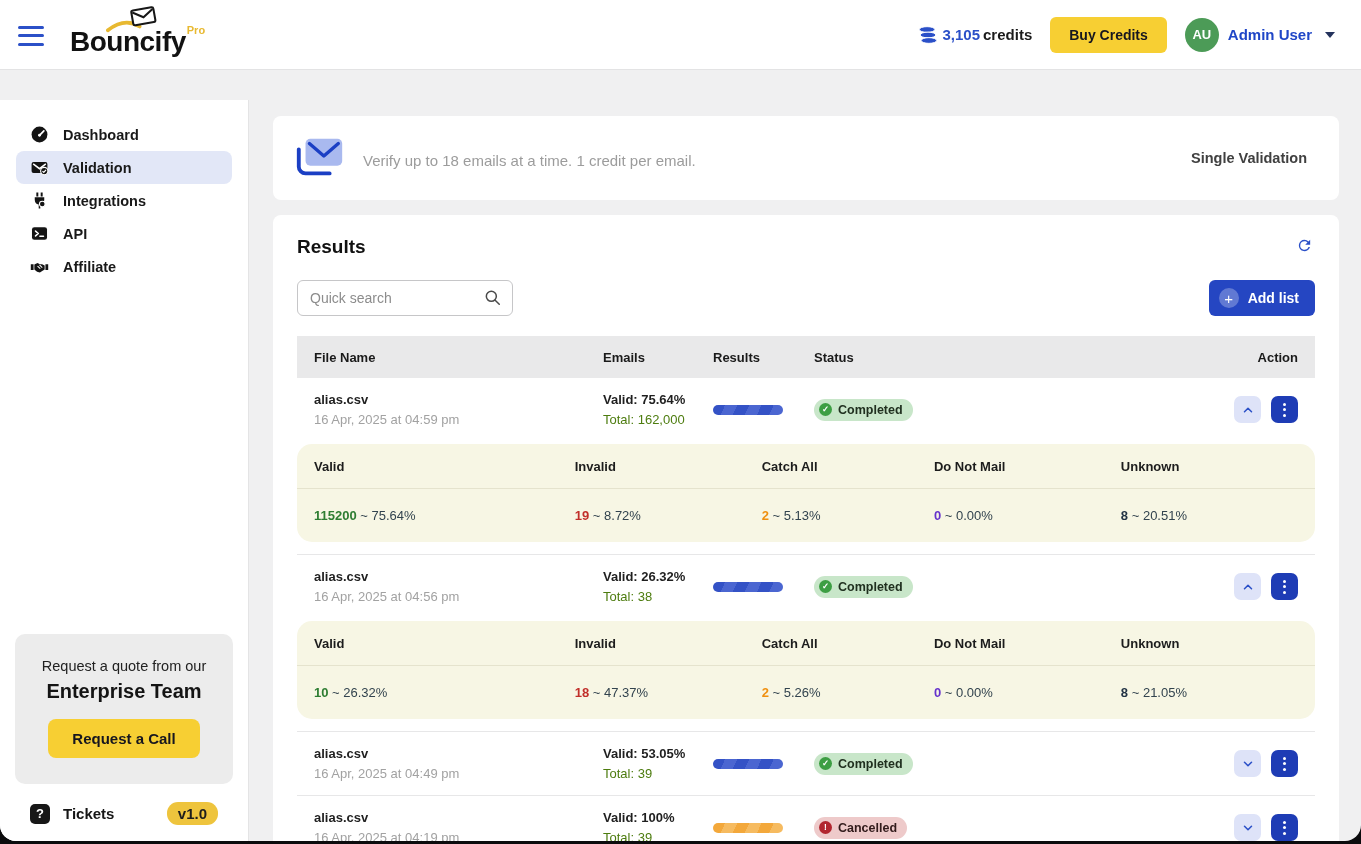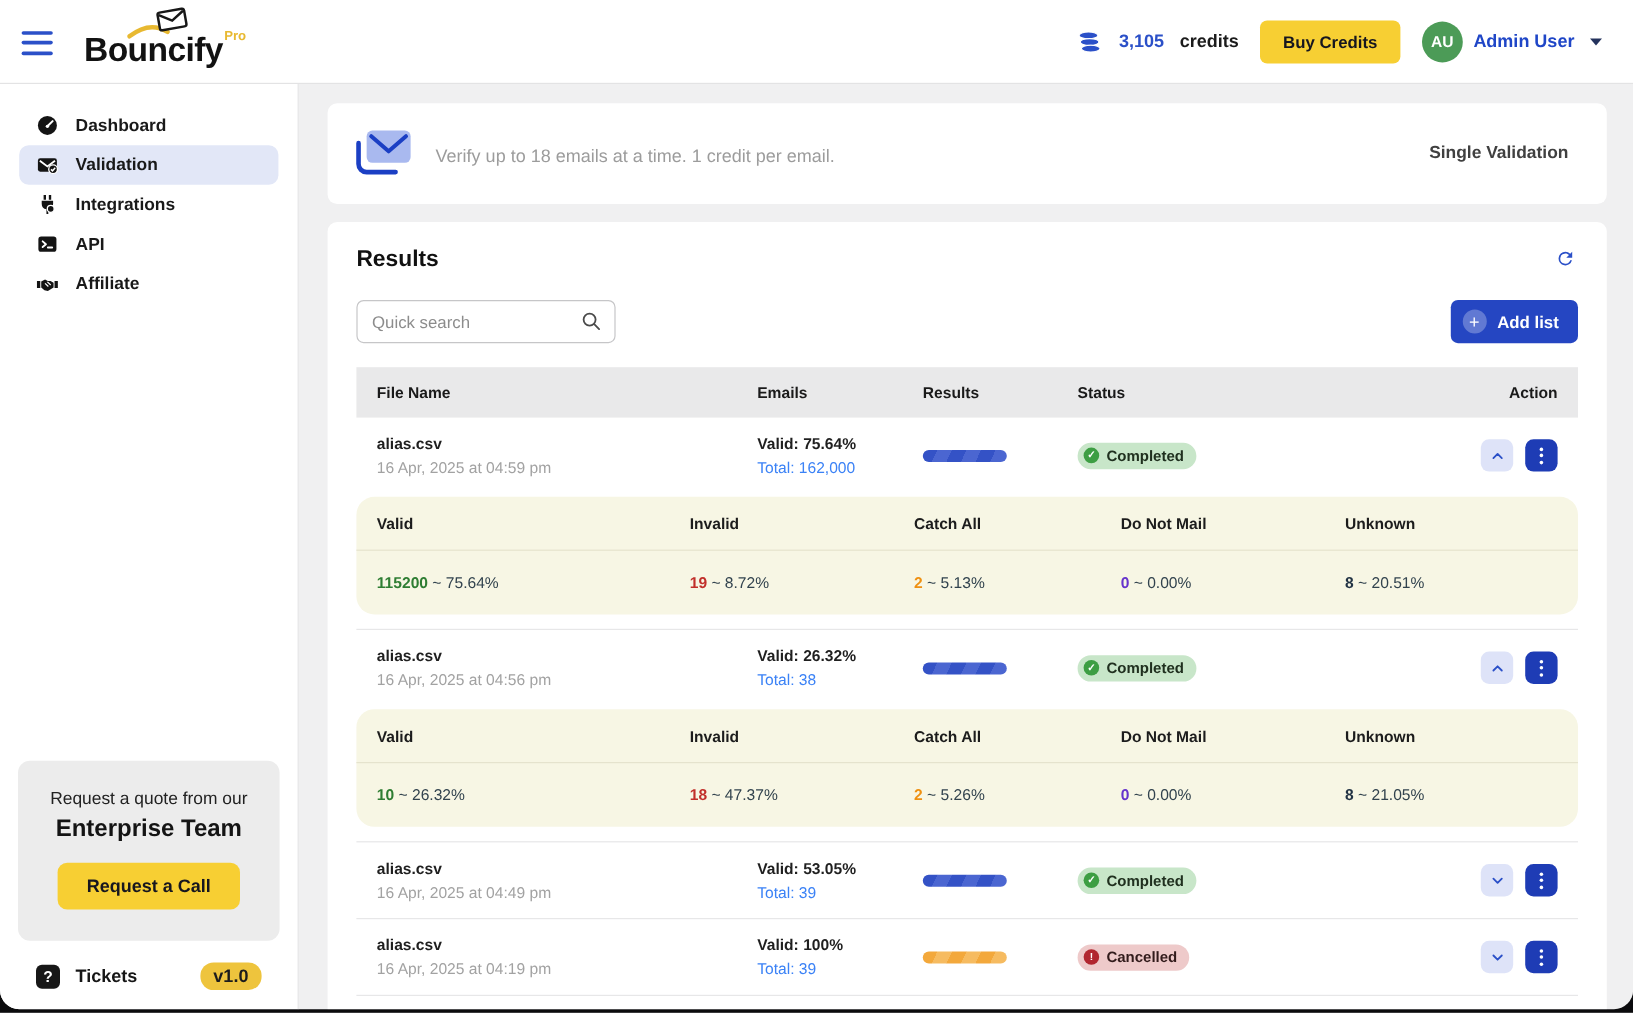--- a/index.html
+++ b/index.html
@@ -8,31 +8,31 @@
 
   
   .topbar { height:70px; background:#fff; border-bottom:1px solid #e3e3e4; display:flex; align-items:center; padding:0 26px 0 18px; flex:0 0 auto; }
   .hamburger { width:26px; height:20px; background:none; border:none; cursor:pointer; display:flex; flex-direction:column; justify-content:space-between; margin-top:2px; }
   .hamburger span { display:block; height:3px; border-radius:2px; background:#2b50c8; }
   .logo { position:relative; margin-left:26px; display:flex; align-items:flex-end; cursor:pointer; }
   .logo-text { font-size:28px; font-weight:800; letter-spacing:-0.5px; color:#121212; line-height:1; padding-top:14px; }
   .logo-pro { color:#e8b931; font-size:11px; font-weight:800; margin-left:1px; transform:translateY(-20px); }
   .logo-doodle { position:absolute; top:-9px; left:36px; }
   .topbar-right { margin-left:auto; display:flex; align-items:center; gap:18px; }
-  .credits { display:flex; align-items:center; gap:13px; font-size:15px; font-weight:700; }
+  .credits { display:flex; align-items:center; gap:3px; font-size:15px; font-weight:700; }
   .credits-num { color:#2b50c8; }
   .credits-label { color:#1b1b1b; }
   .buy-btn { background:#f7cf33; border:none; border-radius:6px; padding:10px 19px; font-size:14px; font-weight:700; color:#16161f; cursor:pointer; font-family:inherit; }
   .user { display:flex; align-items:center; gap:9px; cursor:pointer; }
   .avatar { width:34px; height:34px; border-radius:50%; background:#4c9b57; color:#fff; font-size:13px; font-weight:700; display:flex; align-items:center; justify-content:center; }
   .user-name { color:#1f46c7; font-size:15px; font-weight:700; }
   .caret { width:0; height:0; border-left:5px solid transparent; border-right:5px solid transparent; border-top:6px solid #24335d; margin-left:4px; }
 
   
-  .shell { flex:1; display:flex; min-height:0; }
+  .shell { flex:1; display:flex; min-height:0;margin-top:30px; }
   .sidebar { width:249px; background:#fff; border-right:1px solid #e4e4e5; display:flex; flex-direction:column; padding-top:18px; flex:0 0 auto; }
   .nav-item { display:flex; align-items:center; gap:14px; margin:0 16px; padding:7px 0 7px 14px; border-radius:8px; cursor:pointer; }
   .nav-item.active { background:#e2e7f7; }
   .nav-label { font-size:14.5px; font-weight:700; color:#191919; }
   .nav-icon { width:19px; height:19px; flex:0 0 auto; }
   .enterprise-card { margin:auto 15px 10px 15px; background:#ececec; border-radius:10px; padding:24px 12px 26px; text-align:center; }
   .ent-line1 { font-size:14.5px; color:#222; }
   .ent-line2 { font-size:20px; font-weight:800; color:#141414; margin-top:6px; }
   .ent-btn { margin-top:16px; background:#f7cf33; border:none; border-radius:8px; padding:11px 24px; font-size:15px; font-weight:700; color:#16161f; cursor:pointer; font-family:inherit; }
   .tickets-row { display:flex; align-items:center; margin:8px 30px 16px; cursor:pointer; }
@@ -55,28 +55,28 @@
   .search-wrap { position:relative; width:216px; }
   .search-input { width:100%; height:36px; border:1px solid #c6c6c8; border-radius:6px; padding:0 38px 0 12px; font-size:14px; color:#333; font-family:inherit; outline:none; }
   .search-input::placeholder { color:#8c8c8c; }
   .search-wrap svg { position:absolute; right:10px; top:8px; }
   .add-btn { background:#2546c2; border:none; border-radius:6px; height:36px; padding:0 16px 0 10px; display:flex; align-items:center; gap:9px; cursor:pointer; }
   .add-plus { width:20px; height:20px; border-radius:50%; background:rgba(255,255,255,.28); color:#fff; font-size:15px; display:flex; align-items:center; justify-content:center; line-height:1; }
   .add-label { color:#fff; font-size:14px; font-weight:700; font-family:inherit; }
 
   
   .table { margin-top:20px; }
-  .t-grid { display:grid; grid-template-columns:289px 110px 101px 1fr 74px; align-items:center; padding:4px 17px;gap:28px; }
+  .t-grid { display:grid; grid-template-columns:289px 110px 101px 1fr 74px; align-items:center; padding:4px 17px; }
   .t-head { background:#e9e9ea; height:42px; font-size:13px; font-weight:700; color:#1a1a1a; }
   .t-head .col-action { justify-self:end; }
   .t-row { height:63px; }
   .file-name { font-size:13px; font-weight:700; color:#1f1f1f; word-break:break-all; padding-right:10px; }
   .file-date { font-size:13px; color:#a2a2a2; margin-top:5px; }
   .valid-label { font-size:13px; font-weight:700; color:#1f1f1f; }
-  .total-label { font-size:13px; color:#3b82f6; margin-top:5px; }
+  .total-label { font-size:13px; color:#4d7c0f; margin-top:5px; }
   .bar { width:70px; height:10px; border-radius:5px; }
   .bar-blue { background:repeating-linear-gradient(115deg,#3452c6 0 11px,#4b66d1 11px 22px); }
   .bar-orange { background:repeating-linear-gradient(115deg,#f3a83b 0 11px,#f6bb60 11px 22px); }
   .badge { display:inline-flex; align-items:center; gap:6px; border-radius:11px; padding:4px 10px 4px 5px; font-size:12.5px; font-weight:600; color:#20301f; }
   .badge-green { background:#c8e6c9; }
   .badge-red { background:#eecaca; color:#321b1b; }
   .dot { width:13px; height:13px; border-radius:50%; color:#fff; font-size:8.5px; font-weight:700; display:flex; align-items:center; justify-content:center; line-height:1; }
   .dot-green { background:#3d9e43; }
   .dot-red { background:#b1262f; }
   .actions { justify-self:end; display:flex; gap:10px; }

